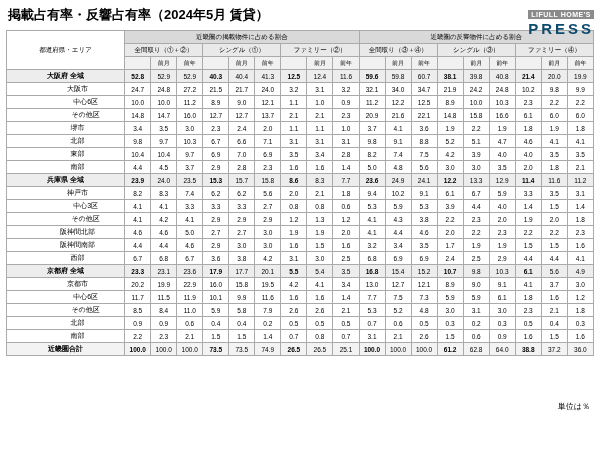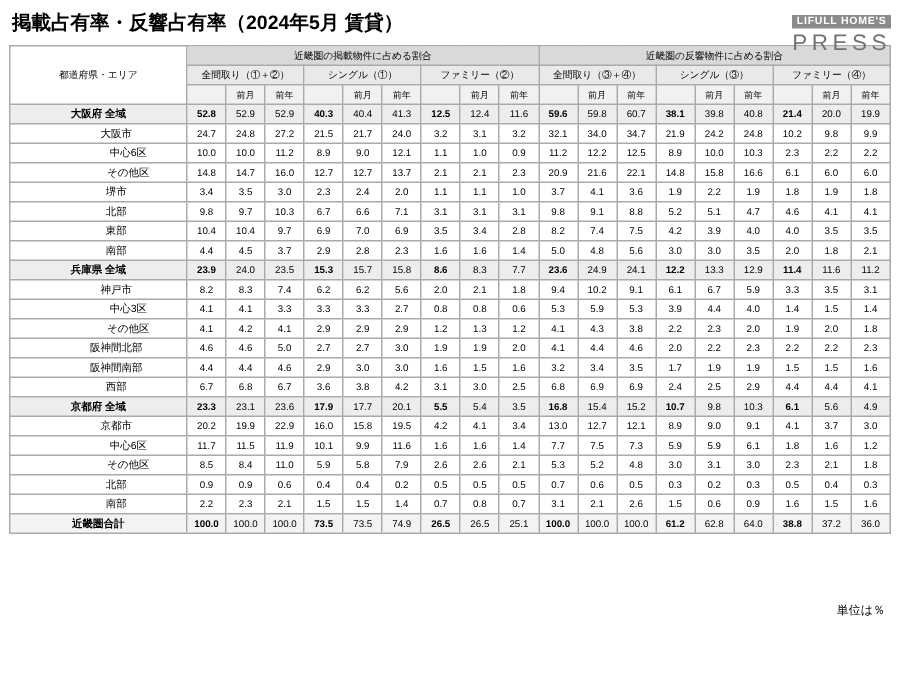--- a/index.html
+++ b/index.html
@@ -37,22 +37,22 @@
     font-size: 7px;
     font-weight: bold;
     color: #ffffff;
     background: #8b8b8b;
     padding: 1px 3px;
     display: inline-block;
     letter-spacing: 0.5px;
   }
   .logo-bottom {
     font-size: 15px;
-    font-weight: normal;
-    color: #737373;
+    font-weight: bold;
+    color: #0c4a6e;
     letter-spacing: 3px;
     display: block;
     margin-top: 1px;
   }
 
   
   .tablewrap {
     padding: 0 6px;
   }
   table.main {

